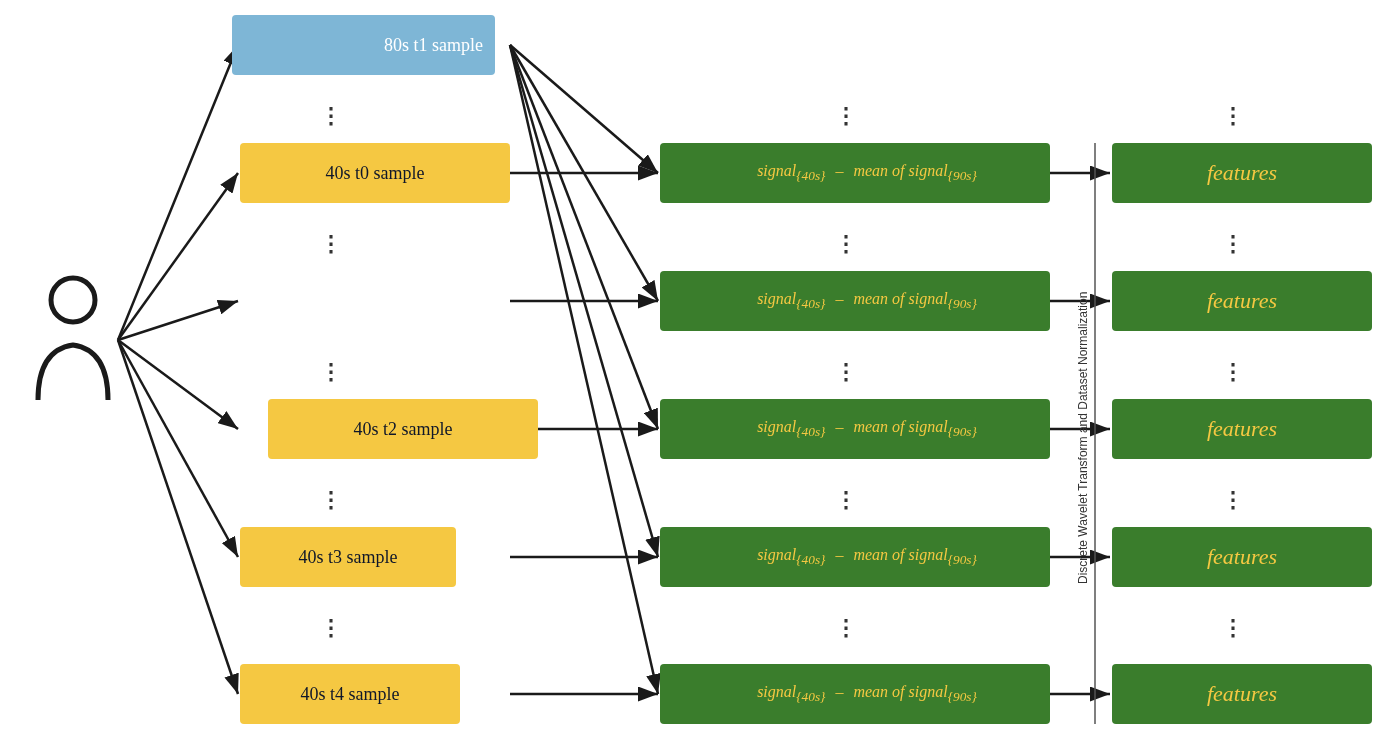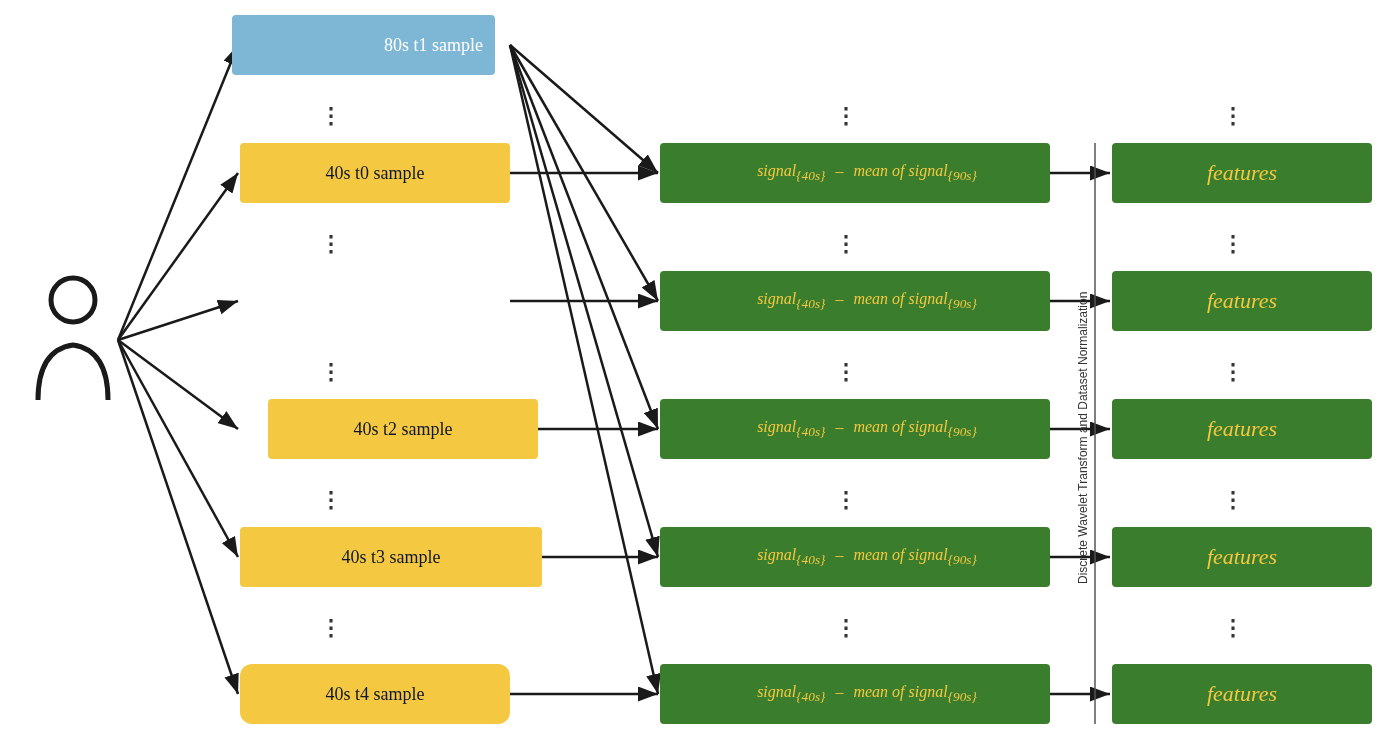--- a/index.html
+++ b/index.html
@@ -122,25 +122,25 @@
 
   <div class="box box-yellow" style="left:240px; top:143px; width:270px; height:60px;">
     <span>40s t0 sample</span>
   </div>
 
 
   <div class="box box-yellow" style="left:240px; top:399px; width:270px; height:60px;margin-left:28px;">
     <span>40s t2 sample</span>
   </div>
 
-  <div class="box box-yellow" style="left:240px; top:527px; width:302px; height:60px;">
+  <div class="box box-yellow" style="left:240px; top:527px; width:216px; height:60px;">
     <span>40s t3 sample</span>
   </div>
 
-  <div class="box box-yellow" style="left:240px; top:664px; width:270px; height:60px;border-radius:12px;">
+  <div class="box box-yellow" style="left:240px; top:664px; width:220px; height:60px;">
     <span>40s t4 sample</span>
   </div>
 
   <div class="dots" style="left:320px; top:103px;">⋮</div>
   <div class="dots" style="left:320px; top:231px;">⋮</div>
   <div class="dots" style="left:320px; top:359px;">⋮</div>
   <div class="dots" style="left:320px; top:487px;">⋮</div>
   <div class="dots" style="left:320px; top:615px;">⋮</div>
 
   <div class="box box-green" style="left:660px; top:143px; width:390px; height:60px; font-size:16px;">

